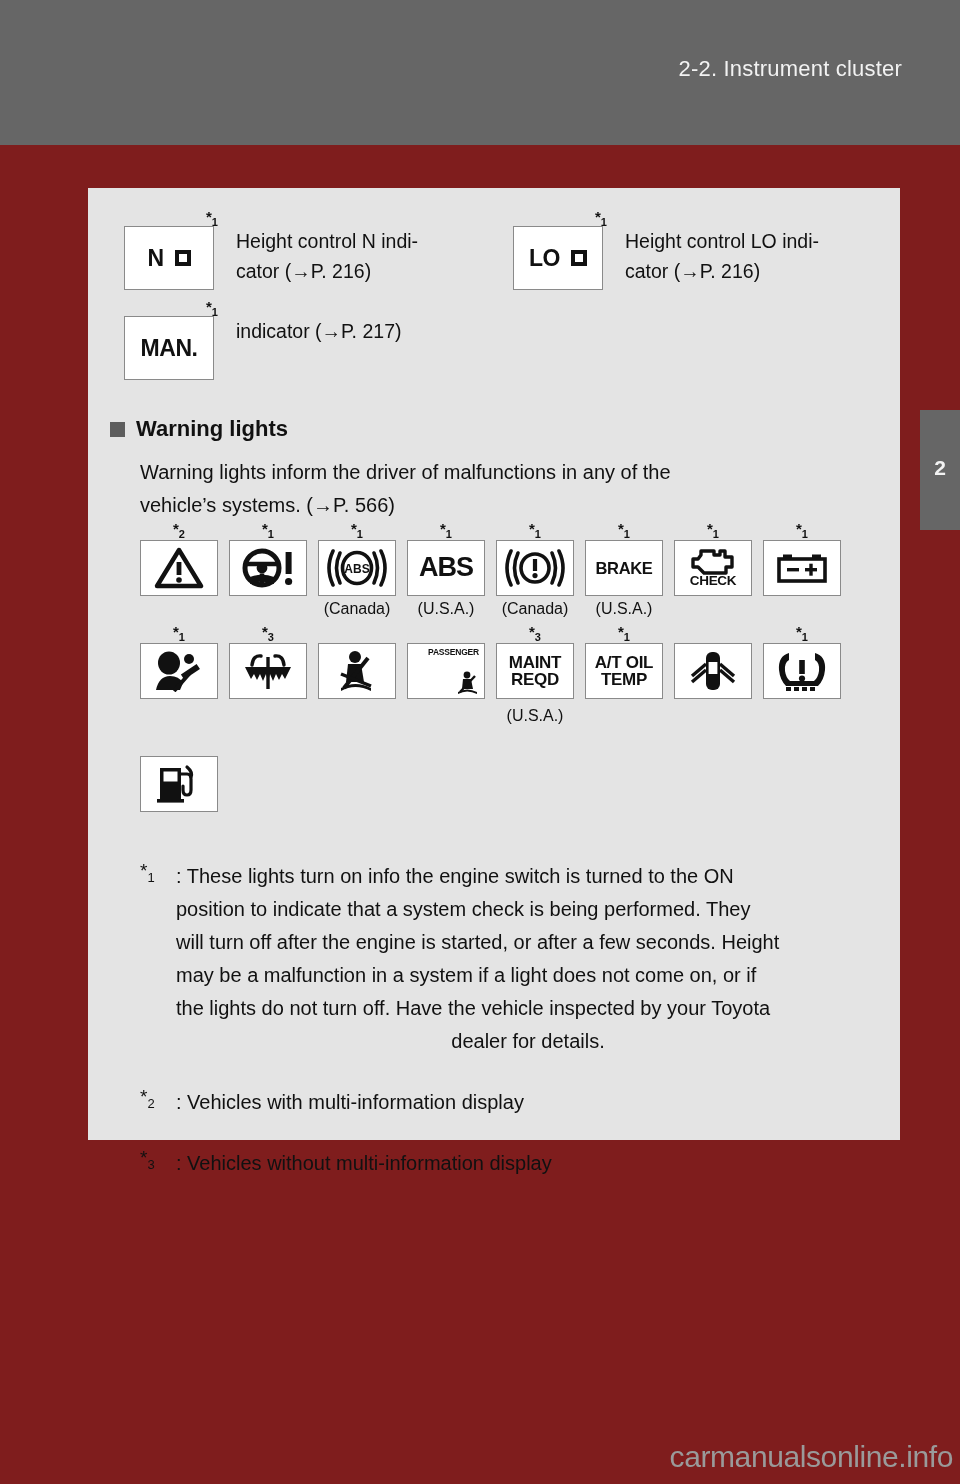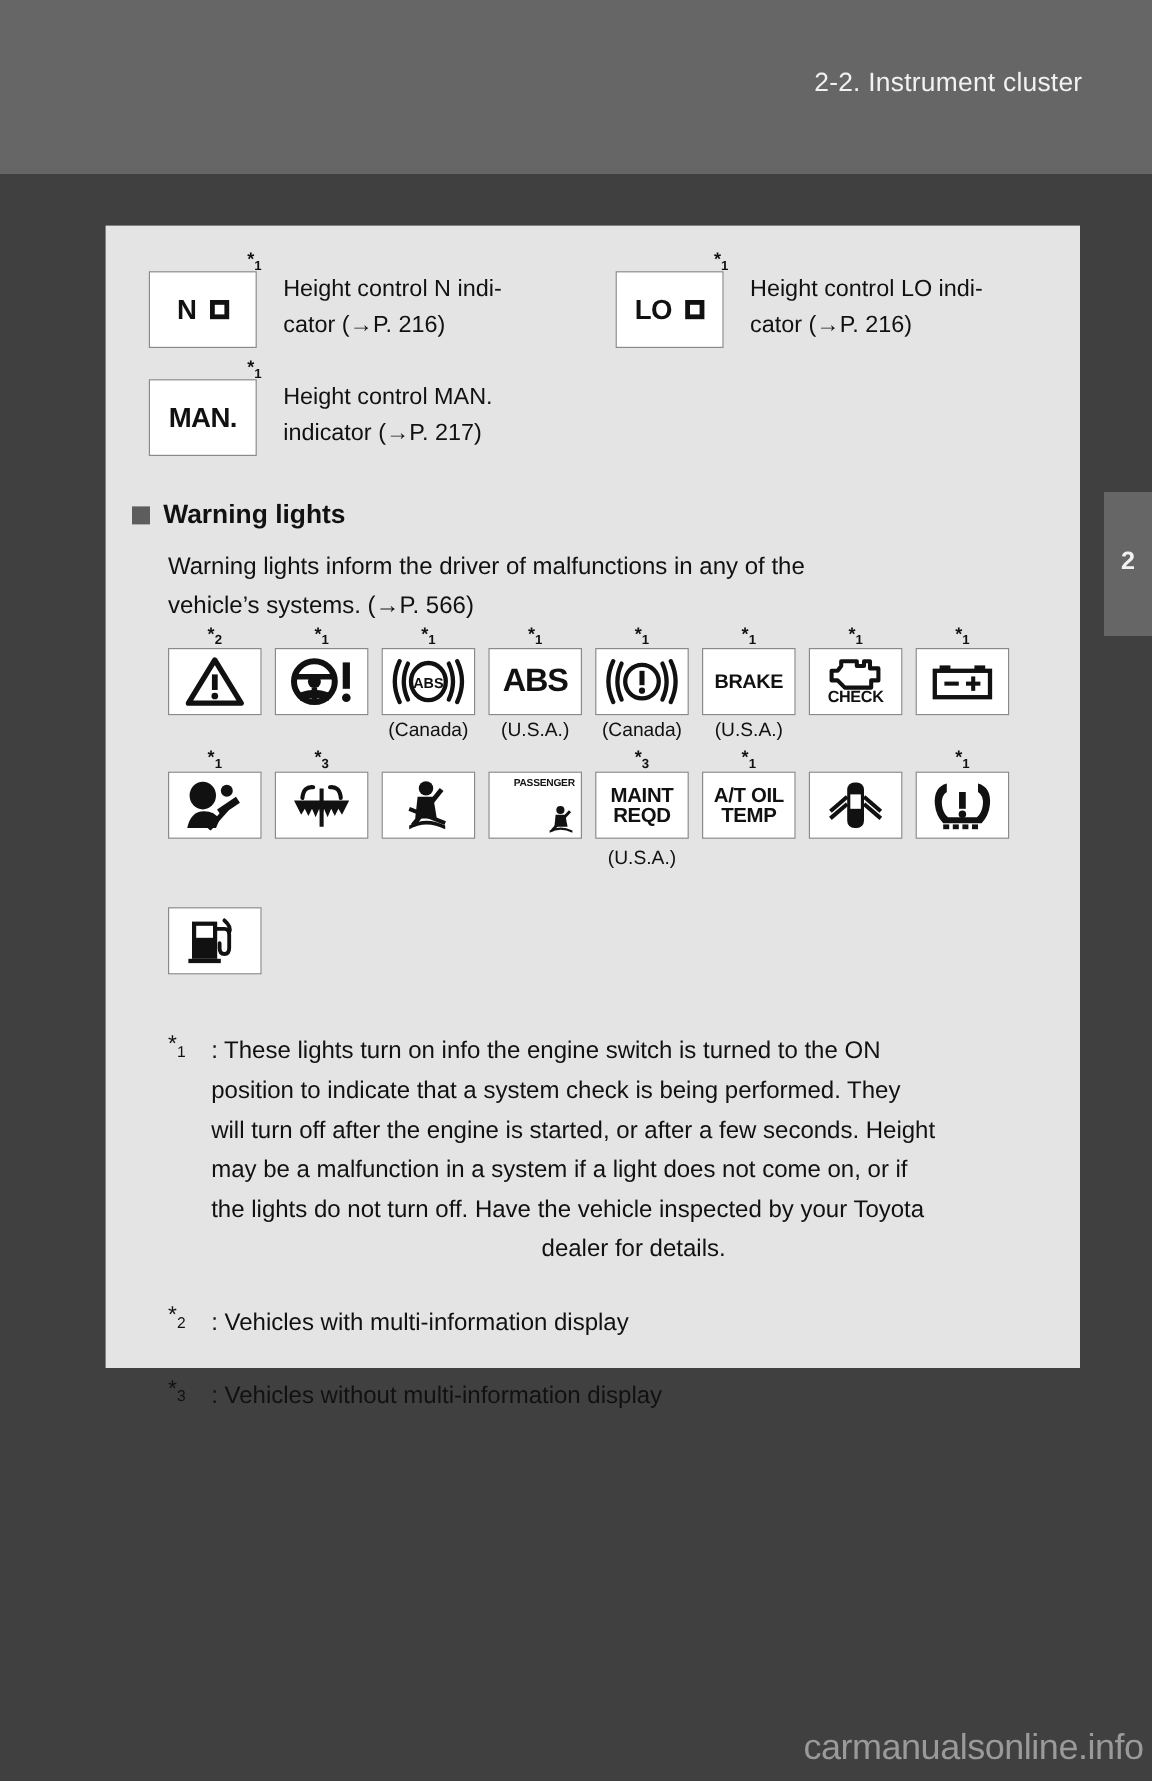--- a/index.html
+++ b/index.html
@@ -9,21 +9,21 @@
     height: 1484px;
     background: #000000;
     font-family: "Liberation Sans", sans-serif;
     overflow: hidden;
   }
 
   #page {
     position: relative;
     width: 960px;
     height: 1484px;
-    background: #404040;
+    background: #7f1d1d;
   }
 
   
   .header-bar {
     position: absolute;
     left: 0; top: 0;
     width: 960px; height: 145px;
     background: #666666;
   }
   .header-title {
@@ -287,21 +287,20 @@
           <div>cator (→P. 216)</div>
         </div>
       </div>
 
       <div class="ind-item" id="ind-2" style="left:36px; top:110px;">
         <div class="ind-star">*<sub>1</sub></div>
         <div class="ind-box">
           <span class="ind-text">MAN.</span>
         </div>
         <div class="ind-label">
-          <div>Height control MAN.</div>
           <div>indicator (→P. 217)</div>
         </div>
       </div>
 
     </div>
 
     <div class="sec-head">
       <span class="sec-bullet"></span>
       <span class="sec-head-text">Warning lights</span>
     </div>

